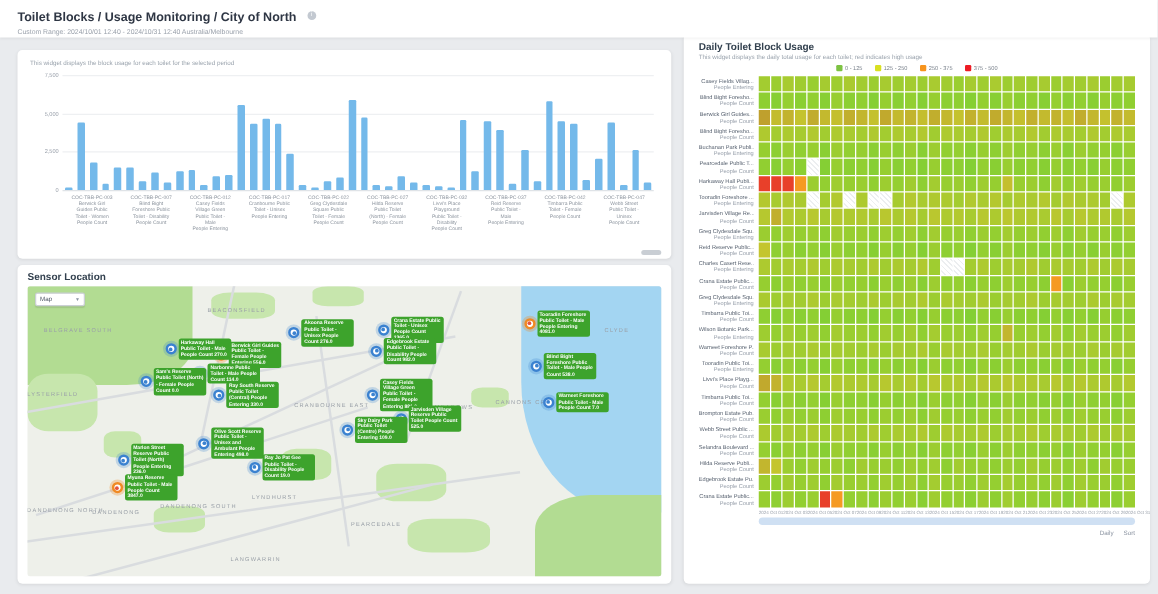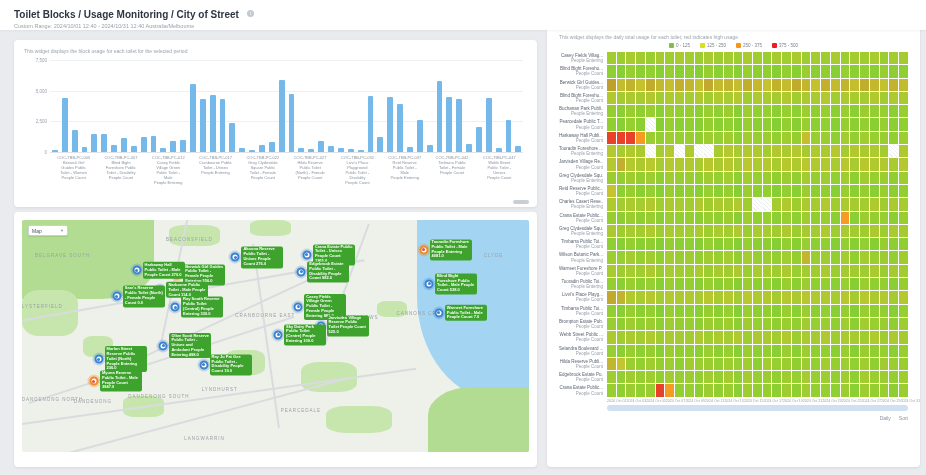--- a/index.html
+++ b/index.html
@@ -63,21 +63,21 @@
   .heat-dates { display:flex; margin-left:48px; margin-top:2px; }
   .heat-date { flex:1 1 0; font-size:3.6px; color:#9aa1ab; text-align:left; white-space:nowrap; }
   .heat-scroll { margin-left:48px; margin-top:2px; height:6px; background:#cfe0f3; border-radius:3px; }
   .heat-footer { display:flex; justify-content:flex-end; gap:8px; margin-top:4px; }
   .heat-footer span { font-size:5px; color:#8a93a0; cursor:pointer; }
 </style>
 </head>
 <body>
 
 <div class="header">
-  <h1>Toilet Blocks / Usage Monitoring / City of Street</h1>
+  <h1>Toilet Blocks / Usage Monitoring / City of North</h1>
   <span class="info-dot">i</span>
   <div class="sub">Custom Range: 2024/10/01 12:40 - 2024/10/31 12:40   Australia/Melbourne</div>
 </div>
 
 <div class="card" id="bar-card">
   <div class="card-sub">This widget displays the block usage for each toilet for the selected period</div>
   <div class="plot">
     <div id="bar-grid">
         <div class="gridline" style="top: 0%;">
           <span class="ytick">7,500</span>
@@ -192,20 +192,21 @@
       <div class="xtick">COC-TBB-PC-047
 Webb Street
 Public Toilet -
 Unisex
 People Count</div>
     </div>
   <div class="mini-scroll"></div>
 </div>
 
 <div class="card" id="map-card">
+  <div class="card-title">Sensor Location</div>
   <div class="map" id="map-canvas">
 
     <div class="patch dark" style="left:0;top:0;width:26%;height:34%;border-radius:0 0 40% 0"></div>
     <div class="patch" style="left:0;top:30%;width:11%;height:20%"></div>
     <div class="patch" style="left:29%;top:2%;width:10%;height:9%"></div>
     <div class="patch" style="left:45%;top:0;width:8%;height:7%"></div>
     <div class="patch" style="left:12%;top:50%;width:6%;height:9%"></div>
     <div class="patch" style="left:40%;top:56%;width:8%;height:11%"></div>
     <div class="patch" style="left:55%;top:61%;width:11%;height:13%"></div>
     <div class="patch" style="left:20%;top:76%;width:8%;height:9%"></div>
@@ -273,20 +274,21 @@
       <div class="marker" title="Casey Fields Village Green Public Toilet - Female People Entering 881.0" style="left: 54.5%; top: 37.3%;"></div>
       <div class="mlabel" style="left: 54.5%; top: 37.3%;">Casey Fields Village Green Public Toilet - Female People Entering 881.0</div>
       <div class="marker" title="Jarvisden Village Reserve Public Toilet People Count 525.0" style="left: 58.9%; top: 45.5%;"></div>
       <div class="mlabel" style="left: 58.9%; top: 45.5%;">Jarvisden Village Reserve Public Toilet People Count 525.0</div>
       <div class="marker" title="Sky Dairy Park Public Toilet (Centre) People Entering 109.0" style="left: 50.5%; top: 49.4%;"></div>
       <div class="mlabel" style="left: 50.5%; top: 49.4%;">Sky Dairy Park Public Toilet (Centre) People Entering 109.0</div>
     </div>
 </div>
 
 <div class="card" id="heat-card">
+  <div class="card-title">Daily Toilet Block Usage</div>
   <div class="card-sub">This widget displays the daily total usage for each toilet; red indicates high usage</div>
   <div class="legend" id="heat-legend">
       <div class="legend-item">
         <span class="swatch" style="background: rgb(125, 194, 66);"></span>
         <span>0 - 125</span>
       </div>
       <div class="legend-item">
         <span class="swatch" style="background: rgb(217, 224, 33);"></span>
         <span>125 - 250</span>
       </div>

